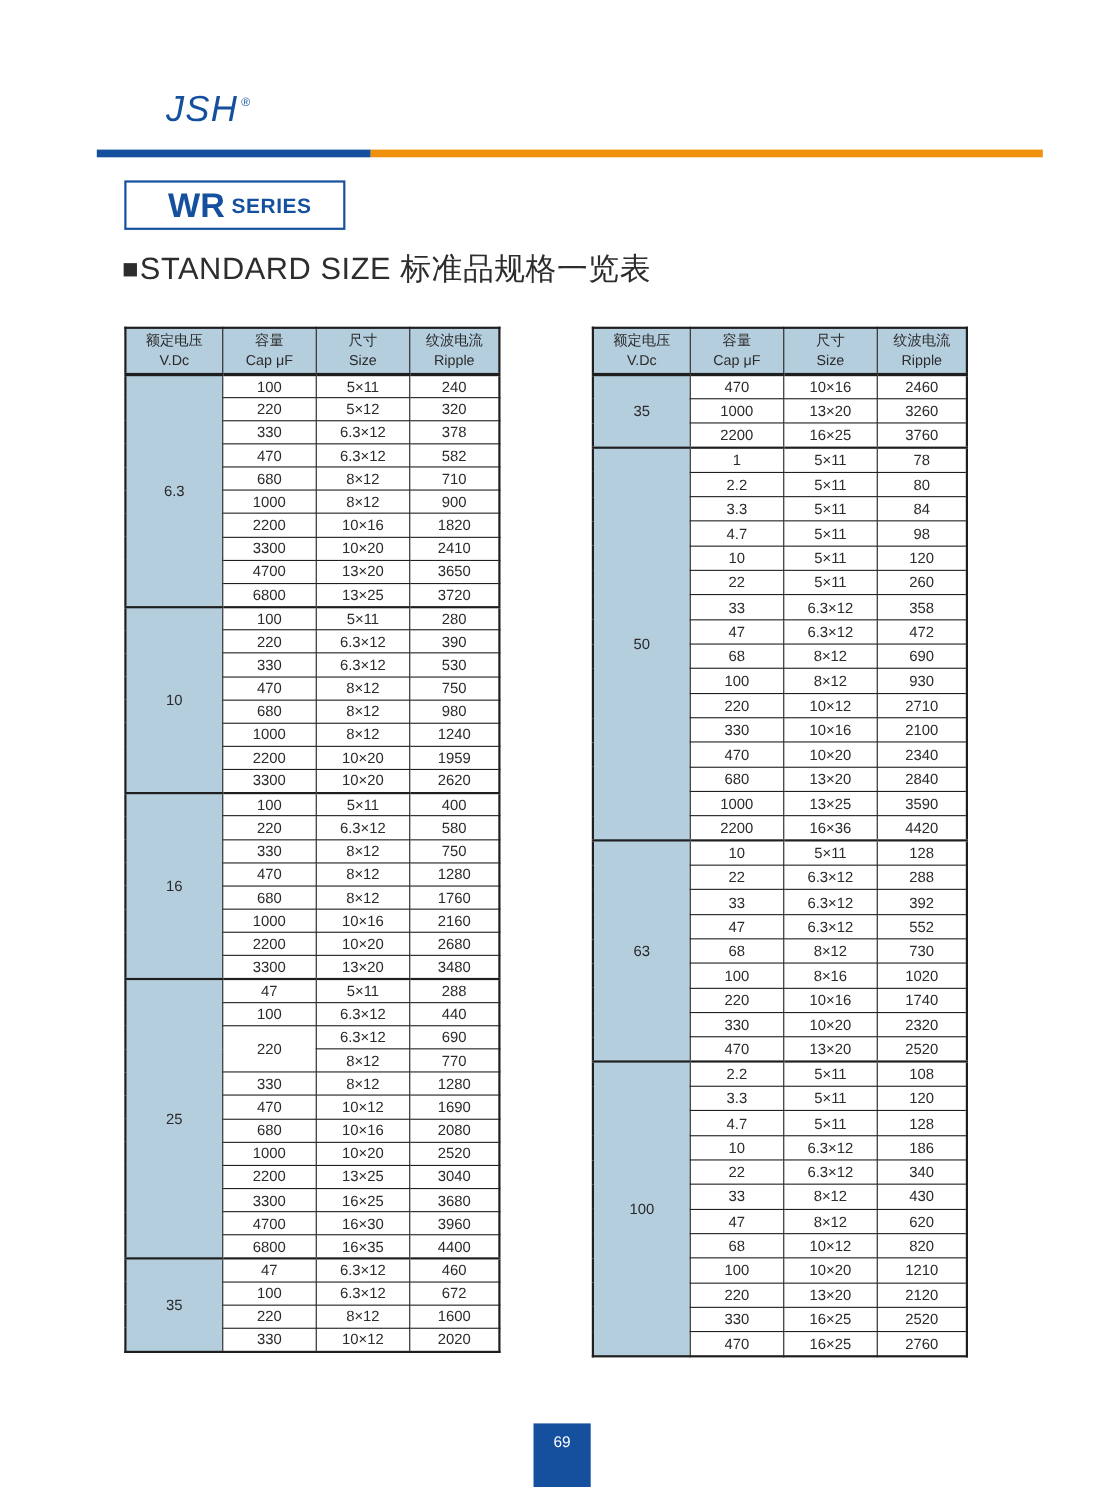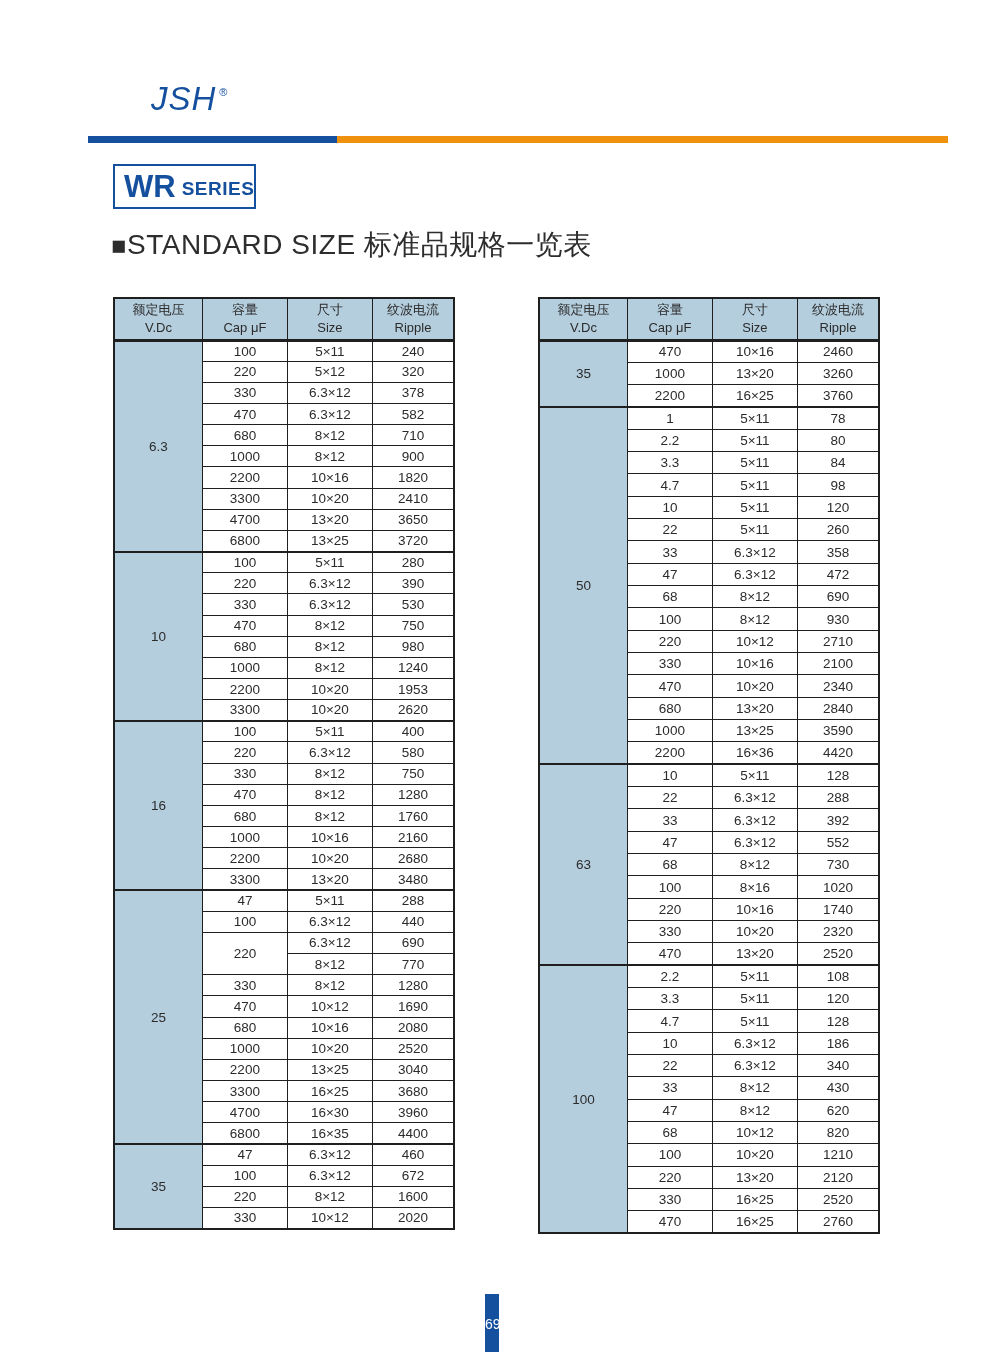--- a/index.html
+++ b/index.html
@@ -20,22 +20,22 @@
     position:absolute;left:103px;top:82px;color:var(--blue);
     font-size:33px;font-weight:normal;font-style:italic;letter-spacing:1px;line-height:1;margin-left:48px;
   }
   .logo .rmark{font-size:11px;font-style:normal;position:relative;top:-14px;left:3px;letter-spacing:0;}
   
   .rule{position:absolute;left:88px;top:136px;width:860px;height:7px;display:flex;}
   .rule-blue{width:249px;height:100%;background:var(--blue);}
   .rule-orange{flex:1;height:100%;background:var(--orange);}
   
   .series-box{
-    position:absolute;left:113px;top:164px;width:143px;height:45px;
-    border:2px solid var(--blue);display:flex;align-items:center;padding-left:9px;color:var(--blue);
+    position:absolute;left:113px;top:164px;width:201px;height:45px;
+    border:2px solid var(--blue);display:flex;align-items:center;padding-left:9px;color:var(--blue);justify-content:center;
   }
   .series-main{font-size:31px;font-weight:bold;line-height:1;}
   .series-sub{font-size:19px;font-weight:bold;margin-left:6px;line-height:1;position:relative;top:2px;letter-spacing:0.5px;}
   
   .title-row{position:absolute;left:111px;top:231px;display:flex;align-items:center;color:#2d2d2d;}
   .bullet{font-size:25px;line-height:1;margin-right:1px;}
   .title-text{font-size:28px;font-weight:500;letter-spacing:0.5px;line-height:1;white-space:pre;}
   .subtitle{position:absolute;left:134px;top:267px;font-size:14px;color:#333;white-space:pre;letter-spacing:0.2px;}
   
   .spec-table{
@@ -51,22 +51,22 @@
     background:var(--cellblue);height:42px;font-size:13px;font-weight:400;line-height:1.35;margin-top:16px;
   }
   .spec-table thead th{border-bottom:3px solid var(--line);}
   .spec-table td{font-size:13.5px;}
   .spec-table td.vcell{background:var(--cellblue);}
   .spec-table tbody tr.group-start td{border-top:2.5px solid var(--line);}
   #left-table tbody tr{height:21.17px;}
   #right-table tbody tr{height:22.33px;}
   
   .page-num{
-    position:absolute;left:485px;top:1294px;width:14px;height:58px;background:var(--blue);
-    color:#ffffff;font-size:14px;text-align:center;padding-top:22px;
+    position:absolute;left:485px;top:1294px;width:52px;height:58px;background:var(--blue);
+    color:#ffffff;font-size:14px;text-align:center;padding-top:8px;
   }
 </style>
 </head>
 <body>
 
 <div class="page">
 
   <div class="logo">
     <span>JSH</span><span class="rmark">®</span>
   </div>
@@ -193,21 +193,21 @@
           <td>980</td>
         </tr>
         <tr>
           <td>1000</td>
           <td>8×12</td>
           <td>1240</td>
         </tr>
         <tr>
           <td>2200</td>
           <td>10×20</td>
-          <td>1953</td>
+          <td>1959</td>
         </tr>
         <tr>
           <td>3300</td>
           <td>10×20</td>
           <td>2620</td>
         </tr>
         <tr class="group-start">
           <td class="vcell" rowspan="8">16</td>
           <td>100</td>
           <td>5×11</td>

